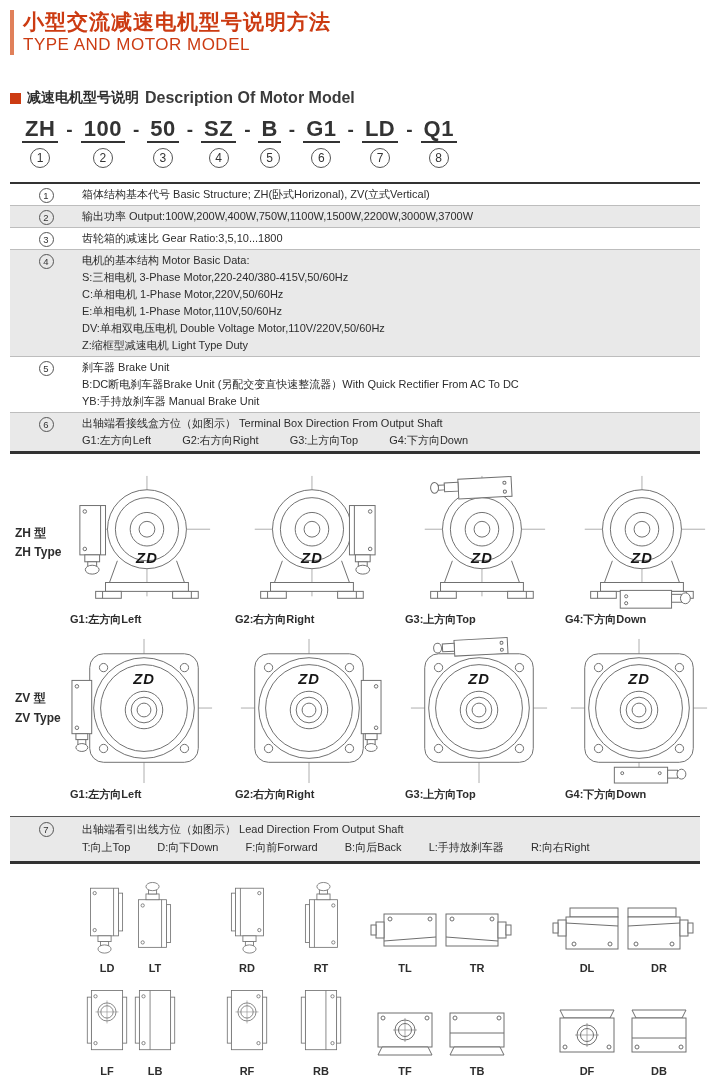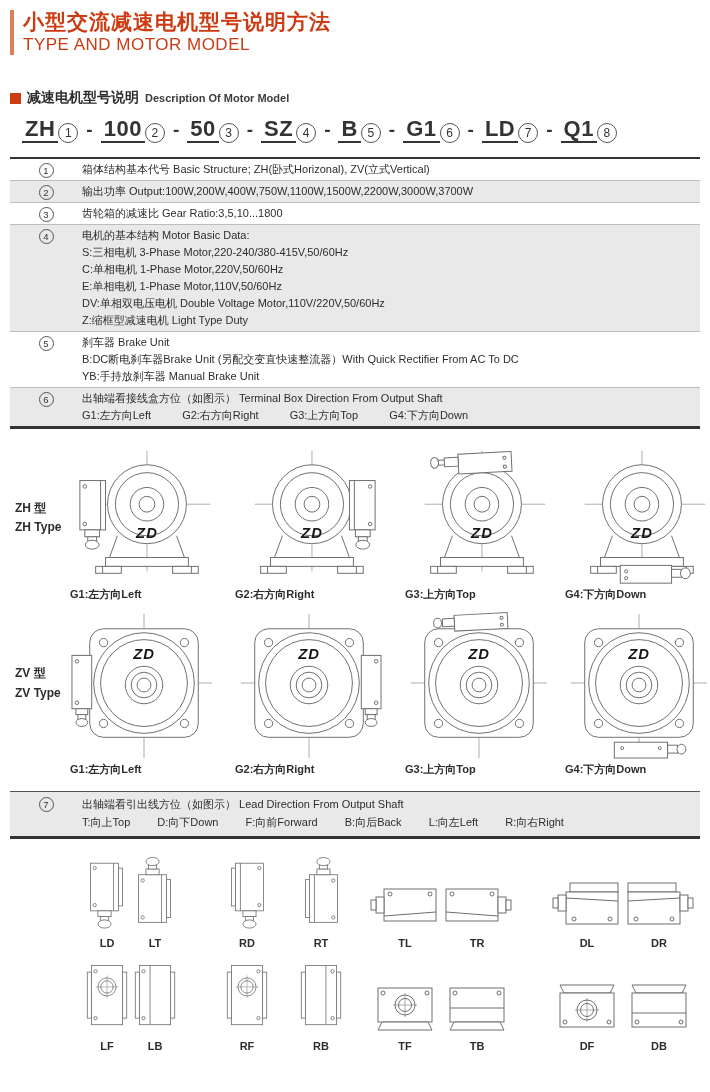--- a/index.html
+++ b/index.html
@@ -15,24 +15,24 @@
     font-family:"Liberation Sans","DejaVu Sans",sans-serif;color:var(--ink);
   }
   
   .header{margin:10px 0 0 10px;padding-left:9px;border-left:4px solid var(--accent-light);}
   .title-zh{font-size:21px;font-weight:bold;color:var(--accent);letter-spacing:1px;line-height:1.15;font-family:Liberation Serif, serif;}
   .title-en{font-size:17px;color:var(--accent);letter-spacing:.5px;margin-top:1px;}
   
   .section-head{margin:34px 0 0 10px;display:flex;align-items:center;gap:6px;}
   .red-square{width:11px;height:11px;background:var(--accent);flex:0 0 11px;}
   .sec-zh{font-size:14px;font-weight:bold;}
-  .sec-en{font-size:11px;font-weight:bold;color:#3b3b3b;}
+  .sec-en{font-size:16px;font-weight:bold;color:#3b3b3b;}
   
   .code-row{margin:10px 0 0 22px;display:flex;align-items:flex-start;}
-  .code-part{display:flex;align-items:center;}
+  .code-part{display:flex;flex-direction:column;align-items:center;}
   .code-text{font-size:22px;font-weight:bold;color:#333;border-bottom:2px solid #333;padding:0 3px 1px;line-height:1.05;letter-spacing:.5px;}
   .code-circle{margin-top:5px;width:20px;height:20px;border:1.4px solid #555;border-radius:50%;
     font-size:12px;display:flex;align-items:center;justify-content:center;color:#333;box-sizing:border-box;}
   .code-dash{font-size:19px;font-weight:bold;margin:2px 8px 0;color:#333;}
   
   .spec-table{margin:14px 10px 0;border-top:2px solid #333;border-bottom:3px solid #333;}
   .spec-row{display:flex;padding:2px 0;border-top:1px solid #bdbdbd;font-size:11px;}
   .spec-row:first-child{border-top:none;}
   .spec-row.shaded{background:var(--shade);}
   .row-num{flex:0 0 72px;display:flex;justify-content:center;align-items:flex-start;padding-top:2px;}
@@ -459,21 +459,21 @@
   <div class="row-num">
       <span class="num-circle">7</span>
     </div>
   <div class="row-lines">
     <div>出轴端看引出线方位（如图示） Lead Direction From Output Shaft</div>
     <div class="lead-items">
       <span>T:向上Top</span>
       <span>D:向下Down</span>
       <span>F:向前Forward</span>
       <span>B:向后Back</span>
-      <span>L:向左Left</span>
+      <span>L:手持放刹车器</span>
       <span>R:向右Right</span>
     </div>
   </div>
 </div>
 
 <div class="tbox-row first">
   <div class="tb-fig w46" style="margin-left:74px">
     <svg viewBox="0 0 56 92" width="46">
         <use href="#tbVD"></use>
       </svg>

